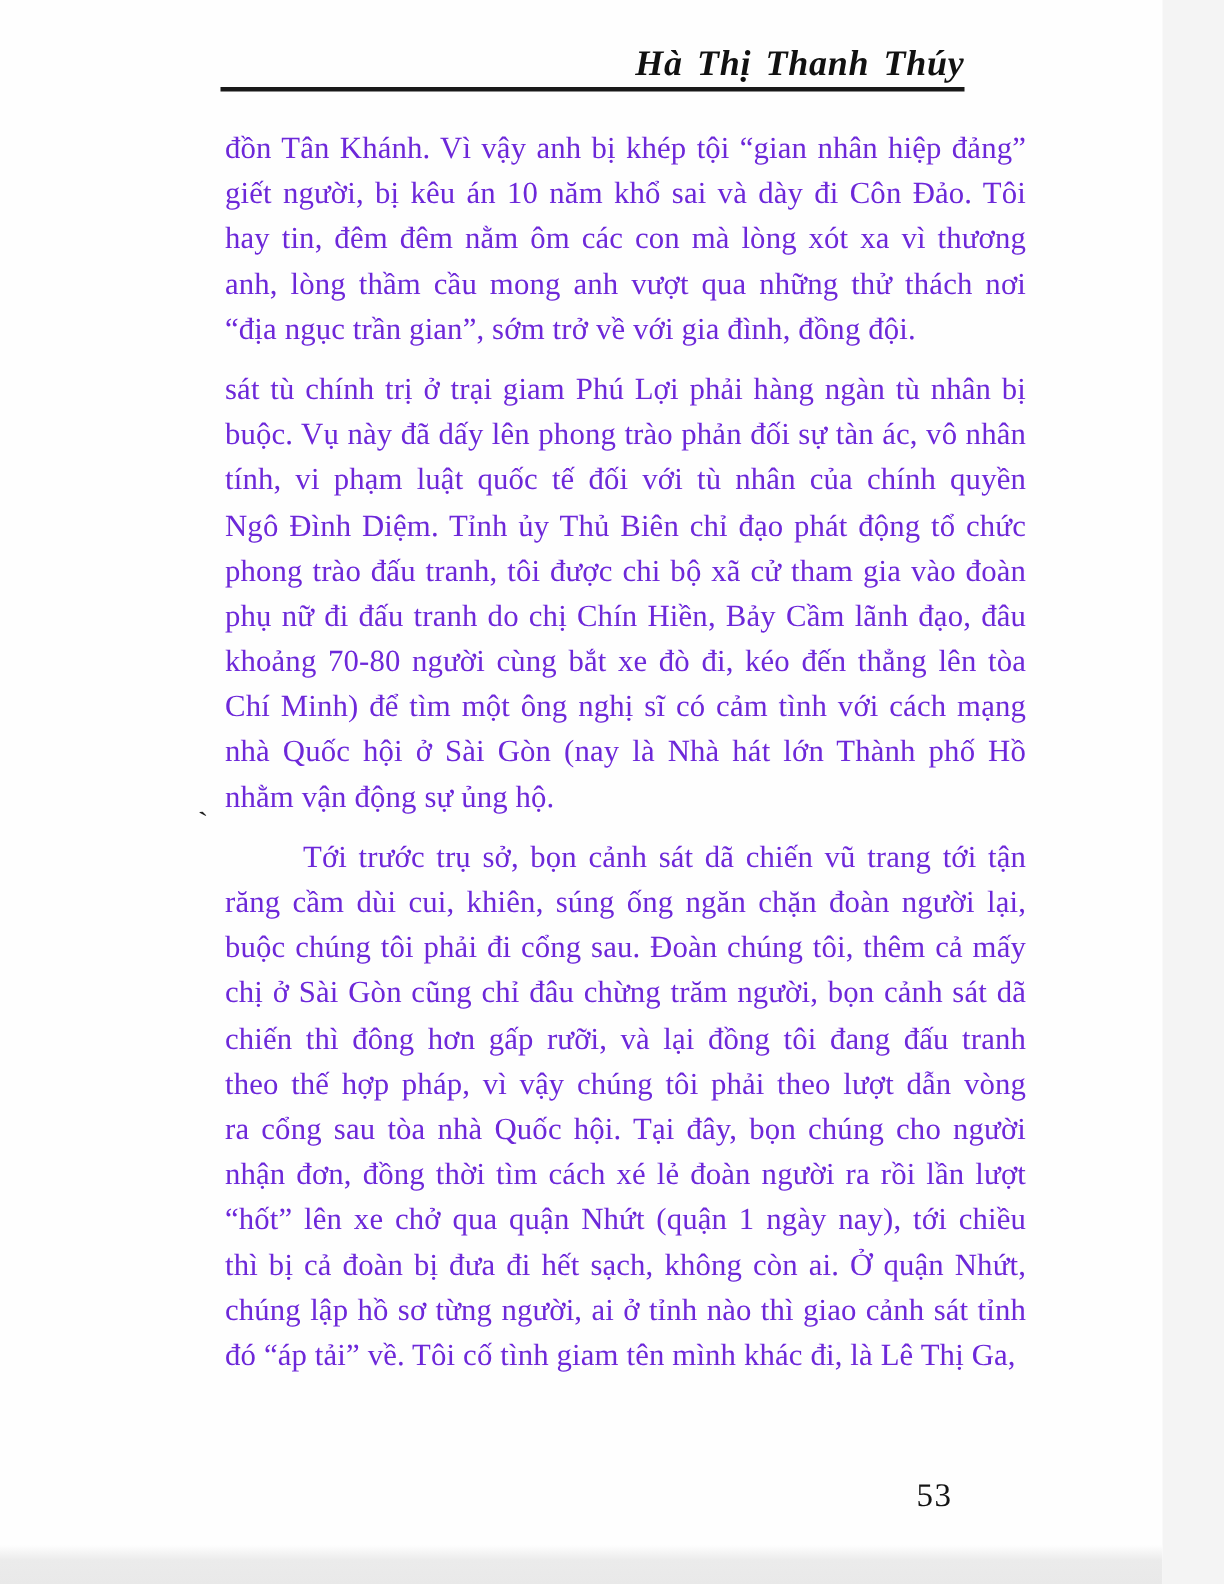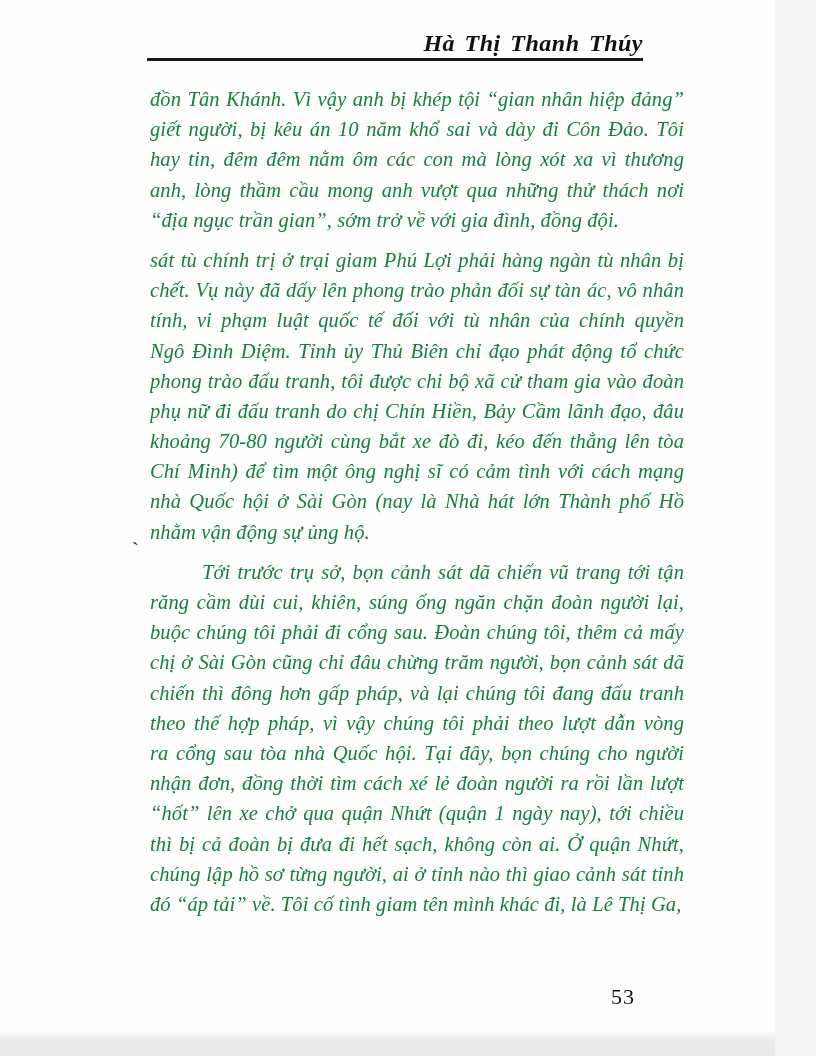--- a/index.html
+++ b/index.html
@@ -28,22 +28,21 @@
     font-size: 24px;
     letter-spacing: 0.5px;
     color: #111;
     word-spacing: 3px;
   }
   
   .text-block {
     position: absolute;
     left: 150px; top: 84px;
     width: 534px;
-    color: #15803d;
-    font-style: italic;
+    color: #6d28d9;
   }
   .para { margin: 0; }
   .para + .para { margin-top: 10px; }
   .line {
     font-size: 20.5px;
     line-height: 30.2px;
     height: 30.2px;
     overflow: hidden;
     text-align: justify;
     text-align-last: justify;
@@ -90,37 +89,37 @@
     <div class="para">
       <div class="line">đồn Tân Khánh. Vì vậy anh bị khép tội “gian nhân hiệp đảng”</div>
       <div class="line">giết người, bị kêu án 10 năm khổ sai và dày đi Côn Đảo. Tôi</div>
       <div class="line">hay tin, đêm đêm nằm ôm các con mà lòng xót xa vì thương</div>
       <div class="line">anh, lòng thầm cầu mong anh vượt qua những thử thách nơi</div>
       <div class="line end">“địa ngục trần gian”, sớm trở về với gia đình, đồng đội.</div>
     </div>
 
     <div class="para">
       <div class="line">sát tù chính trị ở trại giam Phú Lợi phải hàng ngàn tù nhân bị</div>
-      <div class="line">chết. Vụ này đã dấy lên phong trào phản đối sự tàn ác, vô nhân</div>
+      <div class="line">buộc. Vụ này đã dấy lên phong trào phản đối sự tàn ác, vô nhân</div>
       <div class="line">tính, vi phạm luật quốc tế đối với tù nhân của chính quyền</div>
       <div class="line">Ngô Đình Diệm. Tỉnh ủy Thủ Biên chỉ đạo phát động tổ chức</div>
       <div class="line">phong trào đấu tranh, tôi được chi bộ xã cử tham gia vào đoàn</div>
       <div class="line">phụ nữ đi đấu tranh do chị Chín Hiền, Bảy Cầm lãnh đạo, đâu</div>
       <div class="line">khoảng 70-80 người cùng bắt xe đò đi, kéo đến thẳng lên tòa</div>
       <div class="line">Chí Minh) để tìm một ông nghị sĩ có cảm tình với cách mạng</div>
       <div class="line">nhà Quốc hội ở Sài Gòn (nay là Nhà hát lớn Thành phố Hồ</div>
       <div class="line end">nhằm vận động sự ủng hộ.</div>
     </div>
 
     <div class="para">
       <div class="line indent">Tới trước trụ sở, bọn cảnh sát dã chiến vũ trang tới tận</div>
       <div class="line">răng cầm dùi cui, khiên, súng ống ngăn chặn đoàn người lại,</div>
       <div class="line">buộc chúng tôi phải đi cổng sau. Đoàn chúng tôi, thêm cả mấy</div>
       <div class="line">chị ở Sài Gòn cũng chỉ đâu chừng trăm người, bọn cảnh sát dã</div>
-      <div class="line">chiến thì đông hơn gấp pháp, và lại chúng tôi đang đấu tranh</div>
+      <div class="line">chiến thì đông hơn gấp rưỡi, và lại đồng tôi đang đấu tranh</div>
       <div class="line">theo thế hợp pháp, vì vậy chúng tôi phải theo lượt dẫn vòng</div>
       <div class="line">ra cổng sau tòa nhà Quốc hội. Tại đây, bọn chúng cho người</div>
       <div class="line">nhận đơn, đồng thời tìm cách xé lẻ đoàn người ra rồi lần lượt</div>
       <div class="line">“hốt” lên xe chở qua quận Nhứt (quận 1 ngày nay), tới chiều</div>
       <div class="line">thì bị cả đoàn bị đưa đi hết sạch, không còn ai. Ở quận Nhứt,</div>
       <div class="line">chúng lập hồ sơ từng người, ai ở tỉnh nào thì giao cảnh sát tỉnh</div>
       <div class="line end">đó “áp tải” về. Tôi cố tình giam tên mình khác đi, là Lê Thị Ga,</div>
     </div>
 
   </div>

